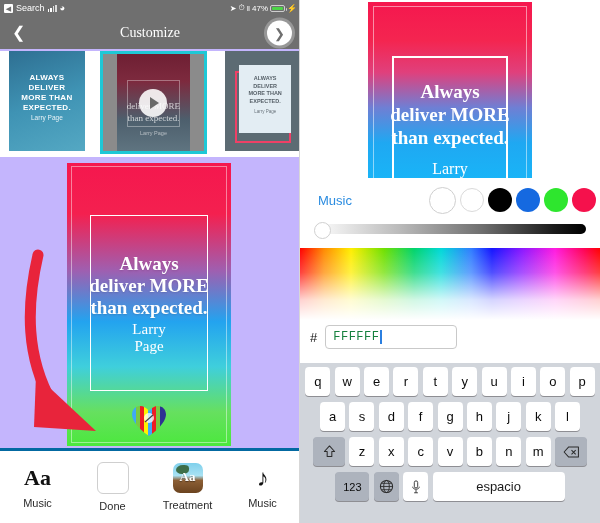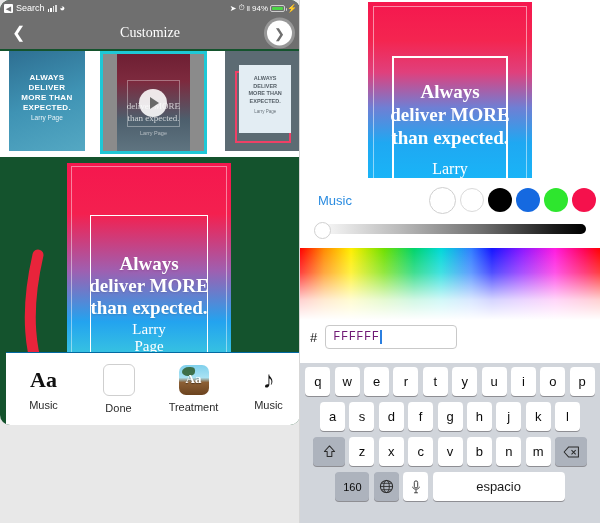--- a/index.html
+++ b/index.html
@@ -6,21 +6,21 @@
   body{
     width:600px;height:523px;
     background:#e8e8e8;
     font-family:"Liberation Sans", sans-serif;
     overflow:hidden;
     position:relative;
   }
   .root{position:relative;width:600px;height:523px;}
 
   
-  .left-panel{position:absolute;left:0;top:0;width:300px;height:425px;background:#14532d;overflow:hidden;border-radius:10px;}
+  .left-panel{position:absolute;left:0;top:0;width:300px;height:523px;background:#c4b5fd;overflow:hidden;}
 
   .statusbar{
     position:absolute;left:0;top:0;width:300px;height:16px;
     background:#6f6f6f;color:#fff;font-size:9px;
     display:flex;align-items:center;
   }
   .sb-left{display:flex;align-items:center;gap:3px;padding-left:4px;}
   .sb-back{
     display:inline-block;width:9px;height:9px;background:#fff;color:#6f6f6f;
     font-size:7px;line-height:9px;text-align:center;border-radius:1px;
@@ -107,22 +107,22 @@
     position:absolute;left:0;right:0;top:158px;text-align:center;color:#fff;
     font-family:"Liberation Serif", serif;font-size:15px;line-height:17px;
   }
   .heart{position:absolute;left:50%;top:243px;transform:translateX(-50%);width:34px;height:31px;}
 
   
   .arrow{position:absolute;left:0;top:245px;width:130px;height:235px;pointer-events:none;}
 
   
   .toolbar{
-    position:absolute;left:6px;bottom:0;width:300px;height:72px;background:#fff;
-    border-top:1px solid #0369a1;display:flex;align-items:center;
+    position:absolute;left:0;bottom:0;width:300px;height:72px;background:#fff;
+    border-top:3px solid #0369a1;display:flex;align-items:center;
   }
   .tool{flex:1;display:flex;flex-direction:column;align-items:center;justify-content:center;gap:6px;}
   .tool .lbl{font-size:11px;color:#2b2b2b;}
   .aa{font-family:"Liberation Serif", serif;font-size:22px;font-weight:bold;color:#111;line-height:26px;}
   .swatch{width:30px;height:30px;border:1px solid #cfcfcf;border-radius:6px;background:#fff;}
   .treat{
     width:30px;height:30px;border-radius:7px;overflow:hidden;position:relative;
     background:linear-gradient(180deg,#7fd0ec 0%,#a9e2f3 42%,#8c5f35 58%,#6b431f 100%);
   }
   .treat .tl{position:absolute;left:0;right:0;top:7px;text-align:center;color:#fff;
@@ -163,21 +163,21 @@
   .wheel .hue{position:absolute;inset:0;
     background:linear-gradient(90deg,#ff0000 0%,#ff8a00 8%,#ffee00 17%,#6fe000 28%,#00d36b 38%,#00d8d8 47%,#2f7dff 57%,#1414ff 64%,#8a16ff 74%,#ff19e0 85%,#ff0050 95%,#ff0000 100%);}
   .wheel .white{position:absolute;inset:0;background:linear-gradient(180deg,rgba(255,255,255,0) 0%,rgba(255,255,255,.25) 34%,rgba(255,255,255,.82) 72%,#fff 100%);}
 
   .hexrow{position:absolute;left:0;top:320px;width:300px;height:34px;display:flex;align-items:center;}
   .hash{margin-left:10px;font-size:13px;color:#111;}
   .hexfield{
     margin-left:8px;width:132px;height:24px;border:1px solid #c9c9c9;border-radius:4px;background:#fff;
     display:flex;align-items:center;padding-left:7px;box-sizing:border-box;
   }
-  .hexval{font-family:"Liberation Mono", monospace;font-size:12px;color:#701a75;letter-spacing:.5px;}
+  .hexval{font-family:"Liberation Mono", monospace;font-size:12px;color:#15803d;letter-spacing:.5px;}
   .caret{width:1.5px;height:14px;background:#2b7fe0;margin-left:1px;}
 
   
   .kb{position:absolute;left:0;top:363px;width:300px;height:160px;background:#d1d5db;padding-top:4px;box-sizing:border-box;}
   .kb-row{display:flex;justify-content:center;align-items:center;margin-bottom:6px;}
   .key{
     background:#fff;border-radius:4px;box-shadow:0 1px 0 #8e8e93;
     font-size:13px;color:#0b0b0b;display:flex;align-items:center;justify-content:center;
     height:29px;width:25px;margin:0 2.2px;
   }
@@ -210,21 +210,21 @@
             <i></i>
             <i></i>
             <i></i>
           </span>
         <span>◕</span>
       </div>
       <div class="sb-right">
         <span>➤</span>
         <span>⏱</span>
         <span>‖</span>
-        <span>94%</span>
+        <span>47%</span>
         <span class="batt">
             <i></i>
           </span>
         <span>⚡</span>
       </div>
     </div>
 
     <div class="navbar">
       <div class="nav-back">❮</div>
       <div class="title">Customize</div>
@@ -386,21 +386,21 @@
         <div class="key">n</div>
         <div class="key">m</div>
         <div class="key dark wide">
           <svg class="del-ico" viewBox="0 0 18 13">
             <path d="M6 1 H16.5 V12 H6 L1 6.5 Z" fill="none" stroke="#2b2b2b" stroke-width="1.1" stroke-linejoin="round"></path>
             <path d="M9 4.5 L13.5 9 M13.5 4.5 L9 9" stroke="#2b2b2b" stroke-width="1.1"></path>
           </svg>
         </div>
       </div>
       <div class="kb-row">
-        <div class="key dark num">160</div>
+        <div class="key dark num">123</div>
         <div class="key dark">
           <svg class="globe-ico" viewBox="0 0 16 16">
             <circle cx="8" cy="8" r="6.5" fill="none" stroke="#2b2b2b" stroke-width="1.1"></circle>
             <ellipse cx="8" cy="8" rx="3" ry="6.5" fill="none" stroke="#2b2b2b" stroke-width="1"></ellipse>
             <path d="M1.6 8 H14.4 M2.8 4.6 H13.2 M2.8 11.4 H13.2" stroke="#2b2b2b" stroke-width="0.9"></path>
           </svg>
         </div>
         <div class="key mic">
           <svg class="mic-ico" viewBox="0 0 9 15">
             <rect x="2.6" y="0.6" width="3.8" height="8" rx="1.9" fill="none" stroke="#2b2b2b" stroke-width="1"></rect>

